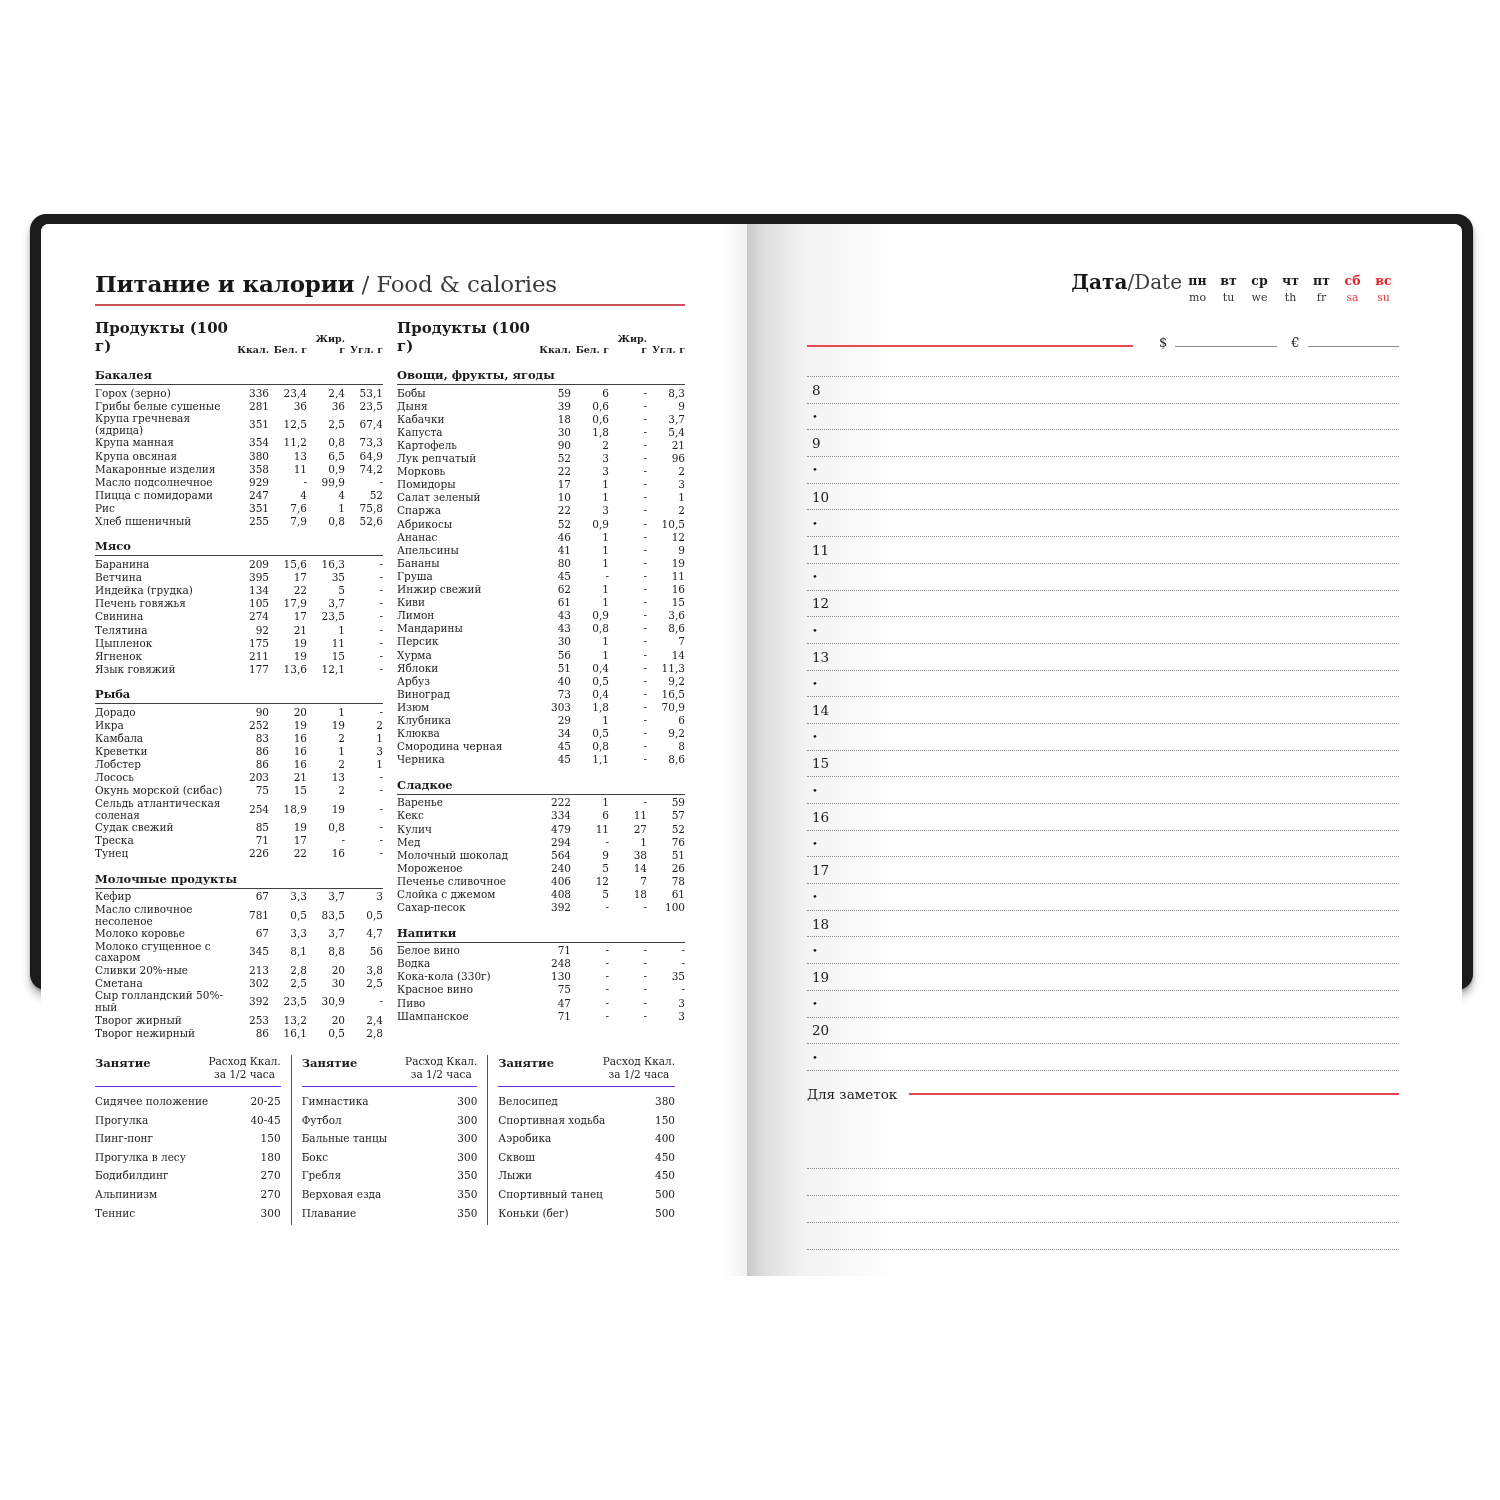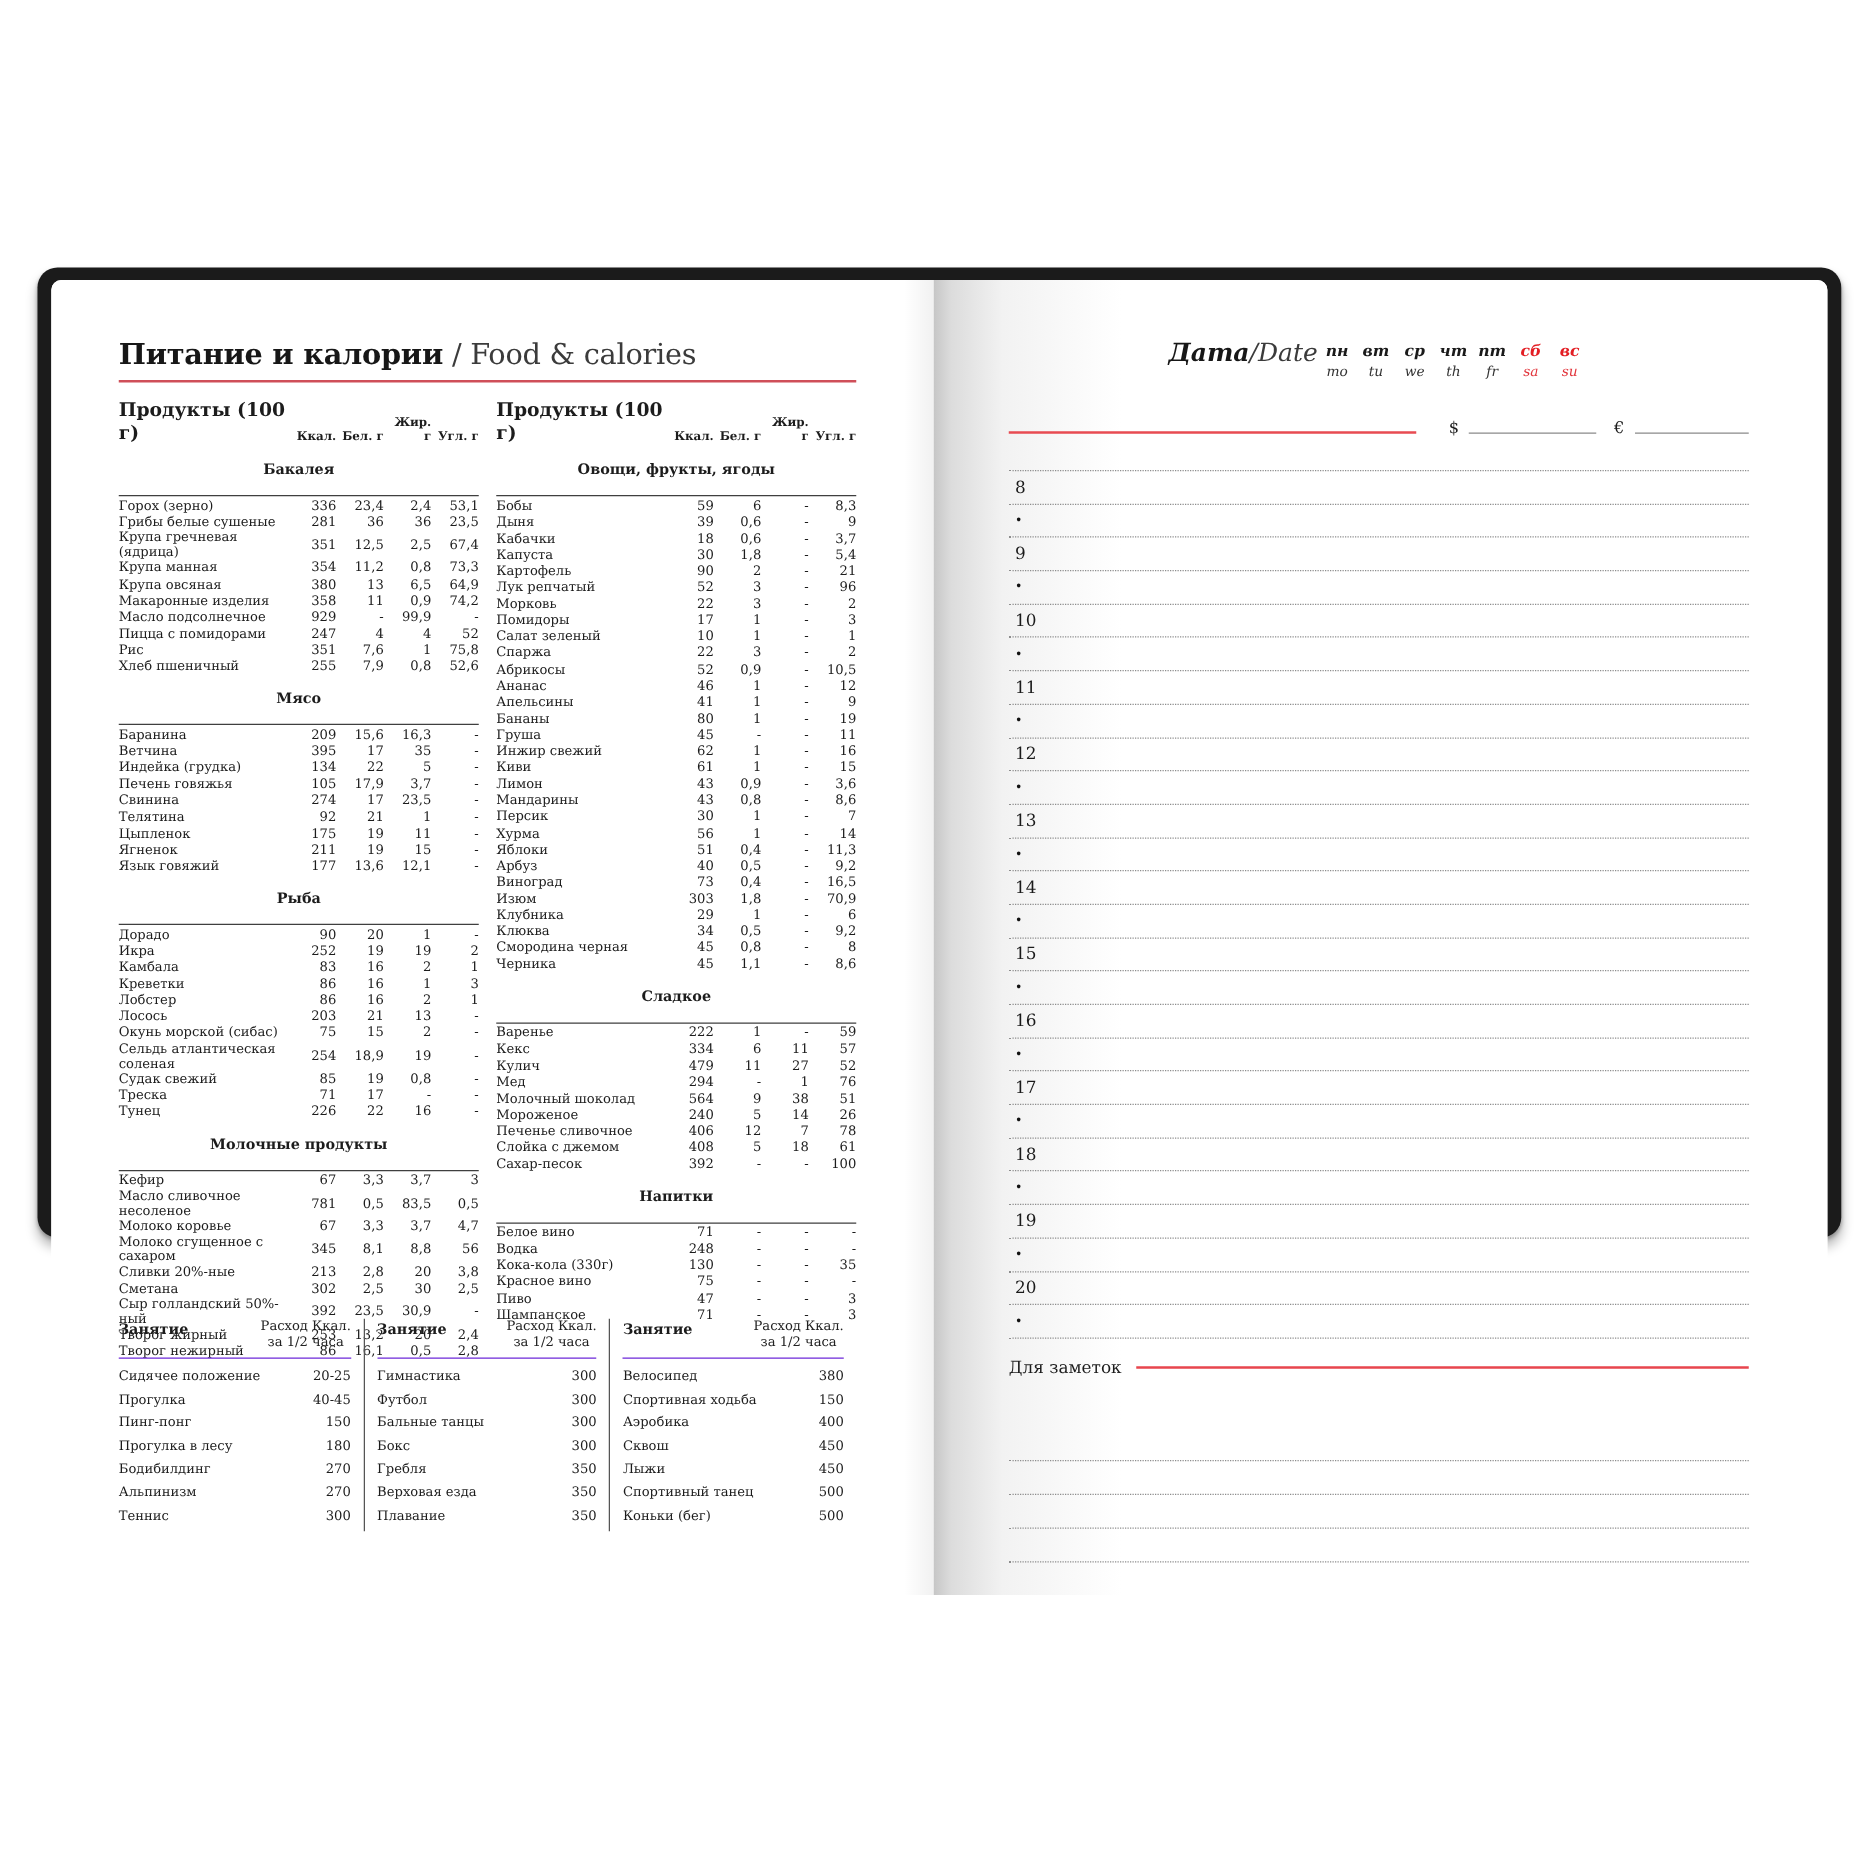--- a/index.html
+++ b/index.html
@@ -29,22 +29,22 @@
   .fc-title .t-en { font-weight:normal; color:#3b3b3b; }
   .title-rule { height:2px; background:#cf4f59; margin-top:7px; }
 
   .food-cols { display:flex; gap:14px; margin-top:13px; }
   .fcol { width:288px; }
   .fhead { display:flex; align-items:flex-end; font-weight:bold; margin-bottom:13px; }
   .fhead .fname { flex:1; font-size:15px; }
   .fhead .fv { font-size:9.5px; }
   .fv { width:38px; text-align:right; flex:none; }
   .fsec { margin-bottom:11px; }
-  .fsec h3 { font-size:11.5px; font-weight:bold; padding-bottom:14px; margin-bottom:2px;
-             border-bottom:1px solid #3f3f3f;text-align:center; }
+  .fsec h3 { font-size:11.5px; font-weight:bold; padding-bottom:2px; margin-bottom:2px;
+             border-bottom:1px solid #3f3f3f; }
   .frow { display:flex; align-items:center; min-height:13.1px; font-size:10.5px; line-height:11.8px; }
   .frow .fname { flex:1; padding-right:4px; }
 
   .footnotes { position:absolute; left:54px; top:782px; width:540px; }
   .fn-rule { height:1px; background:#474747; margin-bottom:9px; }
   .fn { font-style:italic; font-size:11px; line-height:14px; color:#222; }
 
   .activities { position:absolute; left:54px; top:831px; width:590px; display:flex; }
   .agroup { width:197px; padding:0 10px; }
   .agroup:first-child { padding-left:0; }
@@ -52,21 +52,21 @@
   .ahead { display:flex; justify-content:space-between; align-items:flex-start;
            border-bottom:1px solid #6d28d9; padding-bottom:5px; margin-bottom:8px; }
   .ahead .al { font-weight:bold; font-size:11.5px; padding-top:1px; }
   .ahead .ar { text-align:center; font-size:10.5px; line-height:13px; color:#222; }
   .arow { display:flex; justify-content:space-between; align-items:flex-start;
           min-height:18.6px; font-size:10.5px; }
   .arow .an { padding-right:6px; }
 
   
   .rp-inner { position:absolute; left:60px; top:46px; width:592px; }
-  .rp-head { display:flex; justify-content:center; align-items:flex-start;font-style:italic; }
+  .rp-head { display:flex; justify-content:flex-end; align-items:flex-start; }
   .date-label { font-size:20px; white-space:nowrap; }
   .date-label .dl-ru { font-weight:bold; color:#171717; }
   .date-label .dl-en { font-weight:normal; color:#3b3b3b; }
   .weekdays { display:grid; grid-template-columns:repeat(7,31px); row-gap:3px;
               text-align:center; margin-top:3px; }
   .wd-ru { font-weight:bold; font-size:12.5px; color:#1a1a1a; }
   .wd-en { font-size:11px; color:#333; }
   .wd-red { color:#e31e24; }
   .wd-red-lt { color:#e2353c; }
 

